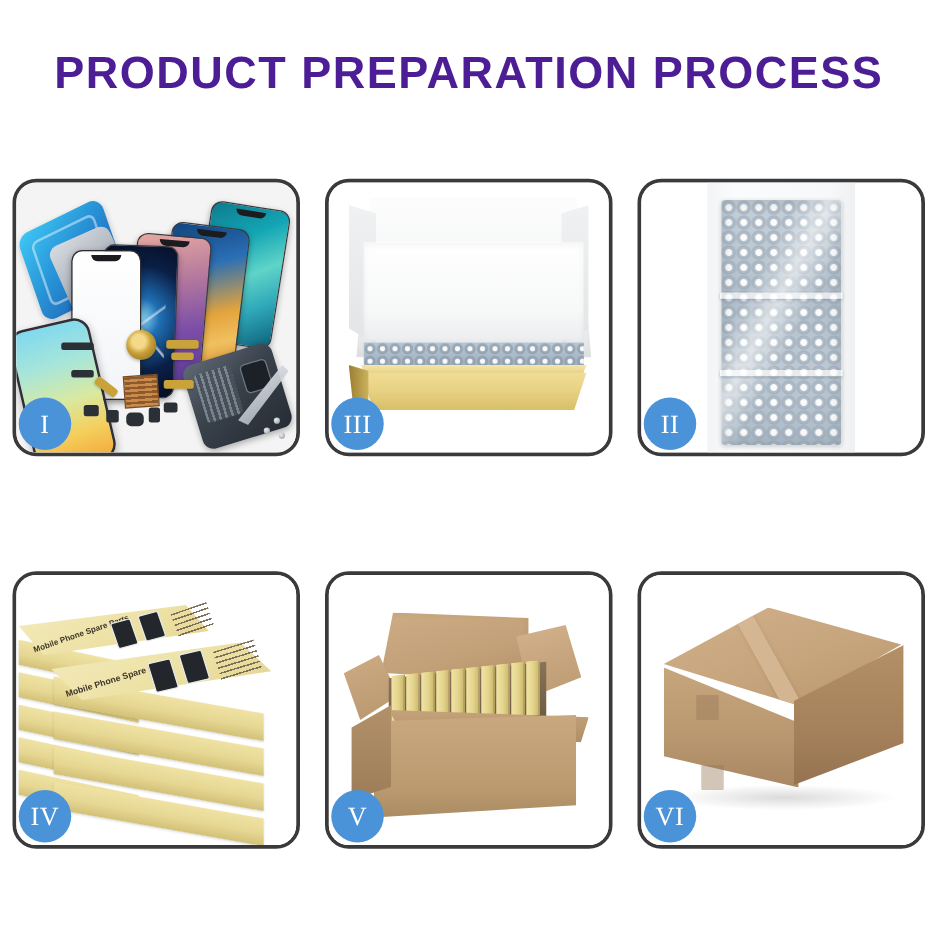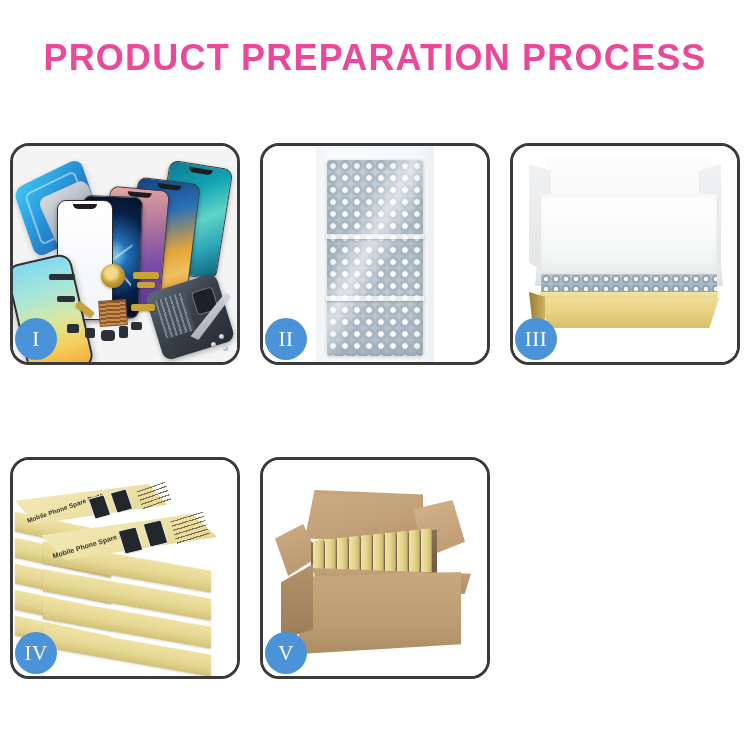--- a/index.html
+++ b/index.html
@@ -8,21 +8,21 @@
     background: #ffffff;
     font-family: "Liberation Sans", sans-serif;
     overflow: hidden;
   }
   .page { position: relative; width: 750px; height: 750px; background: #fff; }
 
   
   .header { position: absolute; left: 0; top: 0; width: 750px; text-align: center; }
   .title {
     font-size: 36px; font-weight: 700; letter-spacing: 1.2px;
-    color: #ec4899; line-height: 1; padding-top: 40px;
+    color: #4c1d95; line-height: 1; padding-top: 40px;
     white-space: nowrap; font-family: "Liberation Sans", sans-serif;
   }
   .subtitle {
     font-size: 14.5px; color: #1b1b1b; letter-spacing: .2px;
     padding-top: 14px; white-space: nowrap;
     font-family: "Liberation Sans", sans-serif;
   }
 
   
   .grid {
@@ -380,42 +380,42 @@
         <div class="chiplet" style="left:44px;  top:150px; width:18px; height:6px;"></div>
         <div class="screw" style="left:198px; top:196px;"></div>
         <div class="screw" style="left:206px; top:188px;"></div>
         <div class="screw" style="left:210px; top:200px;"></div>
         <div class="tweezer"></div>
       </div>
       <div class="badge">I</div>
     </div>
 
     <div class="panel">
-      <div class="scene p2">
-        <div class="bw-sheet"></div>
-        <div class="bw-inner"></div>
-        <div class="bw-gloss"></div>
-        <div class="bw-seam" style="top:88px;"></div>
-        <div class="bw-seam" style="top:150px;"></div>
-      </div>
-      <div class="badge">II</div>
-    </div>
-
-    <div class="panel">
       <div class="scene p3">
         <div class="b3-lid"></div>
         <div class="b3-lid-fold-l"></div>
         <div class="b3-lid-fold-r"></div>
         <div class="b3-foam"></div>
         <div class="b3-bubbles"></div>
         <div class="b3-rim"></div>
         <div class="b3-front"></div>
         <div class="b3-side-l"></div>
       </div>
       <div class="badge">III</div>
+    </div>
+
+    <div class="panel">
+      <div class="scene p2">
+        <div class="bw-sheet"></div>
+        <div class="bw-inner"></div>
+        <div class="bw-gloss"></div>
+        <div class="bw-seam" style="top:88px;"></div>
+        <div class="bw-seam" style="top:150px;"></div>
+      </div>
+      <div class="badge">II</div>
     </div>
 
     <div class="panel">
       <div class="scene p4">
 
         <div class="stack-box" style="left:2px;  top:62px;  width:96px; height:20px; transform:skewY(12deg);"></div>
         <div class="stack-box" style="left:2px;  top:88px;  width:96px; height:20px; transform:skewY(12deg);"></div>
         <div class="stack-box" style="left:2px;  top:114px; width:96px; height:20px; transform:skewY(12deg);"></div>
         <div class="stack-box" style="left:2px;  top:140px; width:96px; height:20px; transform:skewY(12deg);"></div>
         <div class="stack-box" style="left:2px;  top:166px; width:96px; height:20px; transform:skewY(12deg);"></div>
@@ -458,15 +458,27 @@
           <div class="c5-bar" style="left:96px;"></div>
           <div class="c5-bar" style="left:108px;"></div>
         </div>
         <div class="c5-flap-front"></div>
         <div class="c5-body"></div>
         <div class="c5-side"></div>
       </div>
       <div class="badge">V</div>
     </div>
 
+    <div class="panel">
+      <div class="scene p6">
+        <div class="c6-top"></div>
+        <div class="c6-tape-top"></div>
+        <div class="c6-left"></div>
+        <div class="c6-right"></div>
+        <div class="c6-tab" style="left:44px; top:96px;"></div>
+        <div class="c6-tab" style="left:48px; top:152px;"></div>
+        <div class="c6-shadow"></div>
+      </div>
+      <div class="badge">VI</div>
+    </div>
 
   </div>
 </div>
 
 </body></html>

